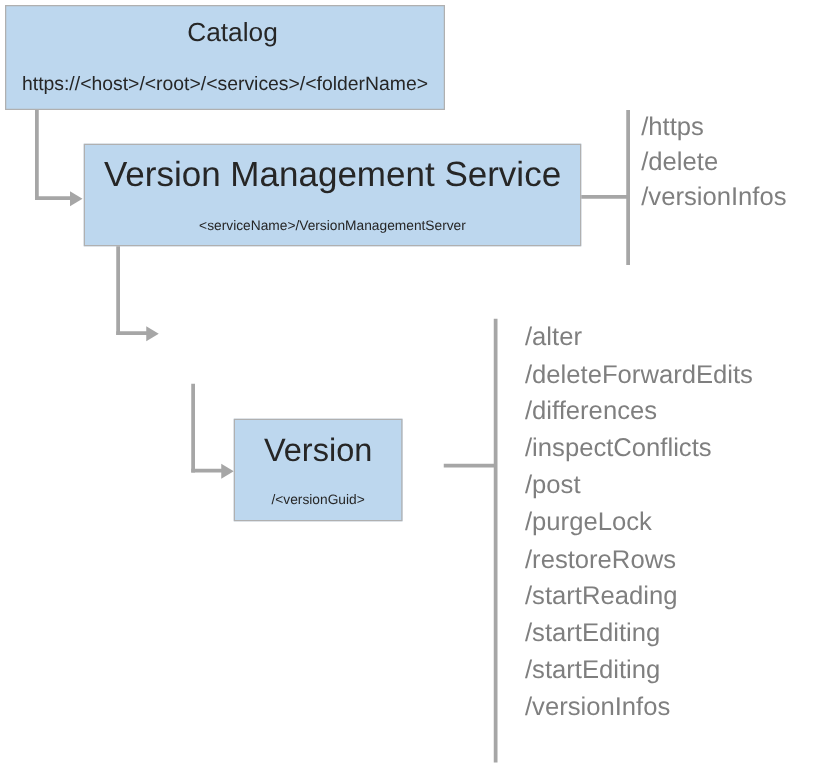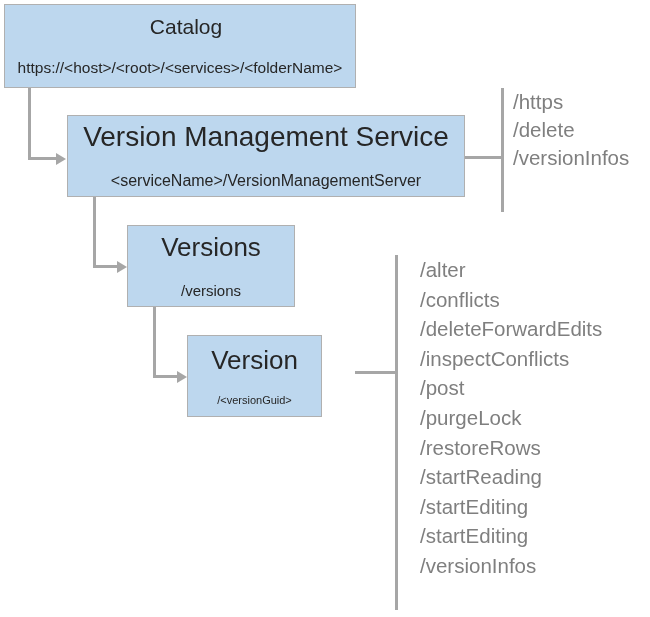--- a/index.html
+++ b/index.html
@@ -38,21 +38,21 @@
     color: var(--title-text);
     margin-top: 20px;
     white-space: nowrap;
   }
   #node-catalog  { left: 4px;   top: 4px;   width: 352px; height: 84px; }
   #node-catalog .title   { font-size: 21px; margin-left: 12px; }
   #node-catalog .subtitle{ font-size: 15.5px; }
 
   #node-service  { left: 67px;  top: 115px; width: 398px; height: 82px; text-align: center; }
   #node-service .title   { font-size: 28px; }
-  #node-service .subtitle{ font-size: 16px; }
+  #node-service .subtitle{ font-size: 11px; }
 
   #node-versions { left: 127px; top: 225px; width: 168px; height: 82px; }
   #node-versions .title   { font-size: 26px; }
   #node-versions .subtitle{ font-size: 15px; }
 
   #node-version  { left: 187px; top: 335px; width: 135px; height: 82px; }
   #node-version .title   { font-size: 26px; }
   #node-version .subtitle{ font-size: 11px; }
 
   .line { position: absolute; background: var(--connector); }
@@ -122,40 +122,36 @@
   <div class="ops-list" id="ops-service">
       <div class="op-item">/https</div>
       <div class="op-item">/delete</div>
       <div class="op-item">/versionInfos</div>
     </div>
 
   <div class="line c2-v"></div>
   <div class="line c2-h"></div>
   <div class="arrowhead c2-a"></div>
 
-  <div class="node" id="node-versions">
-    <div class="title">Versions</div>
-    <div class="subtitle">/versions</div>
-  </div>
 
   <div class="line c3-v"></div>
   <div class="line c3-h"></div>
   <div class="arrowhead c3-a"></div>
 
   <div class="node" id="node-version">
     <div class="title">Version</div>
     <div class="subtitle">/&lt;versionGuid&gt;</div>
   </div>
 
   <div class="line ops2-stub"></div>
   <div class="line ops2-bar"></div>
   <div class="ops-list" id="ops-version">
       <div class="op-item">/alter</div>
-      <div class="op-item">/conflicts</div>
       <div class="op-item">/deleteForwardEdits</div>
+      <div class="op-item">/differences</div>
       <div class="op-item">/inspectConflicts</div>
       <div class="op-item">/post</div>
       <div class="op-item">/purgeLock</div>
       <div class="op-item">/restoreRows</div>
       <div class="op-item">/startReading</div>
       <div class="op-item">/startEditing</div>
       <div class="op-item">/startEditing</div>
       <div class="op-item">/versionInfos</div>
     </div>
 

